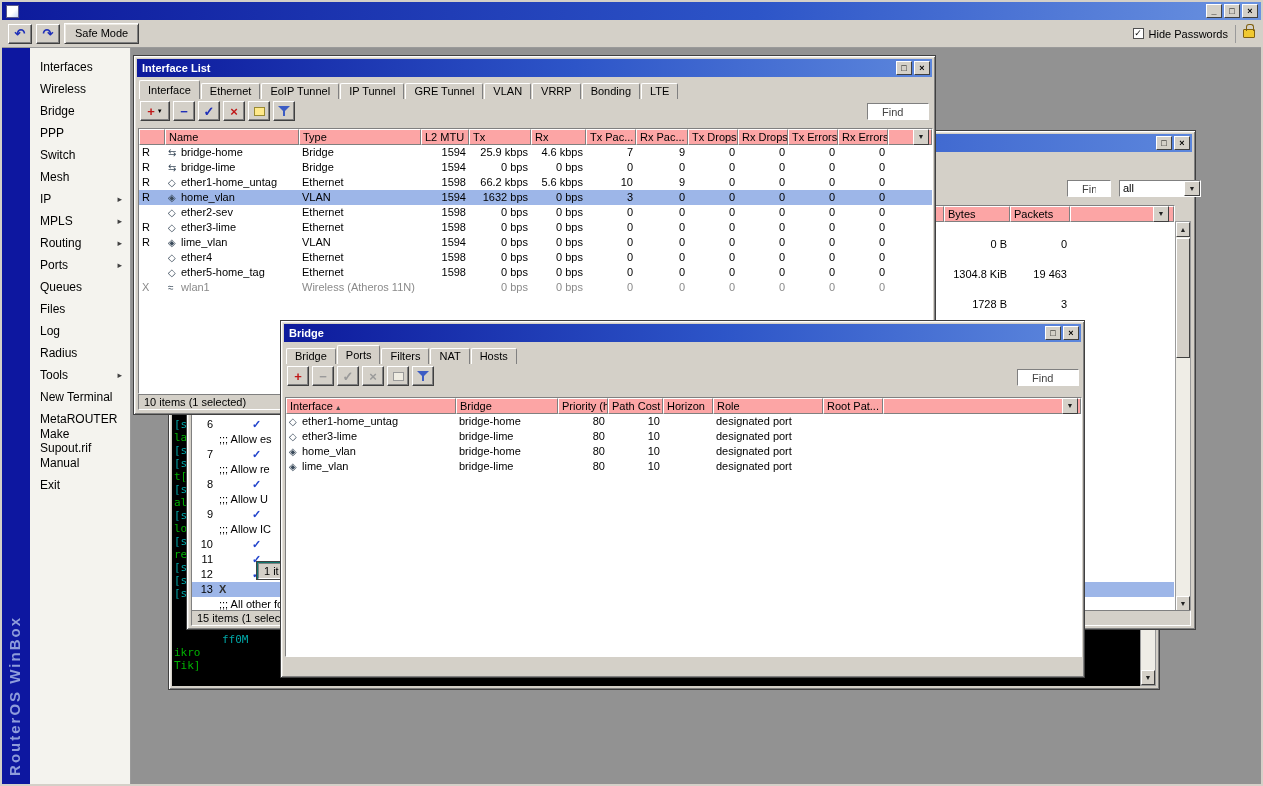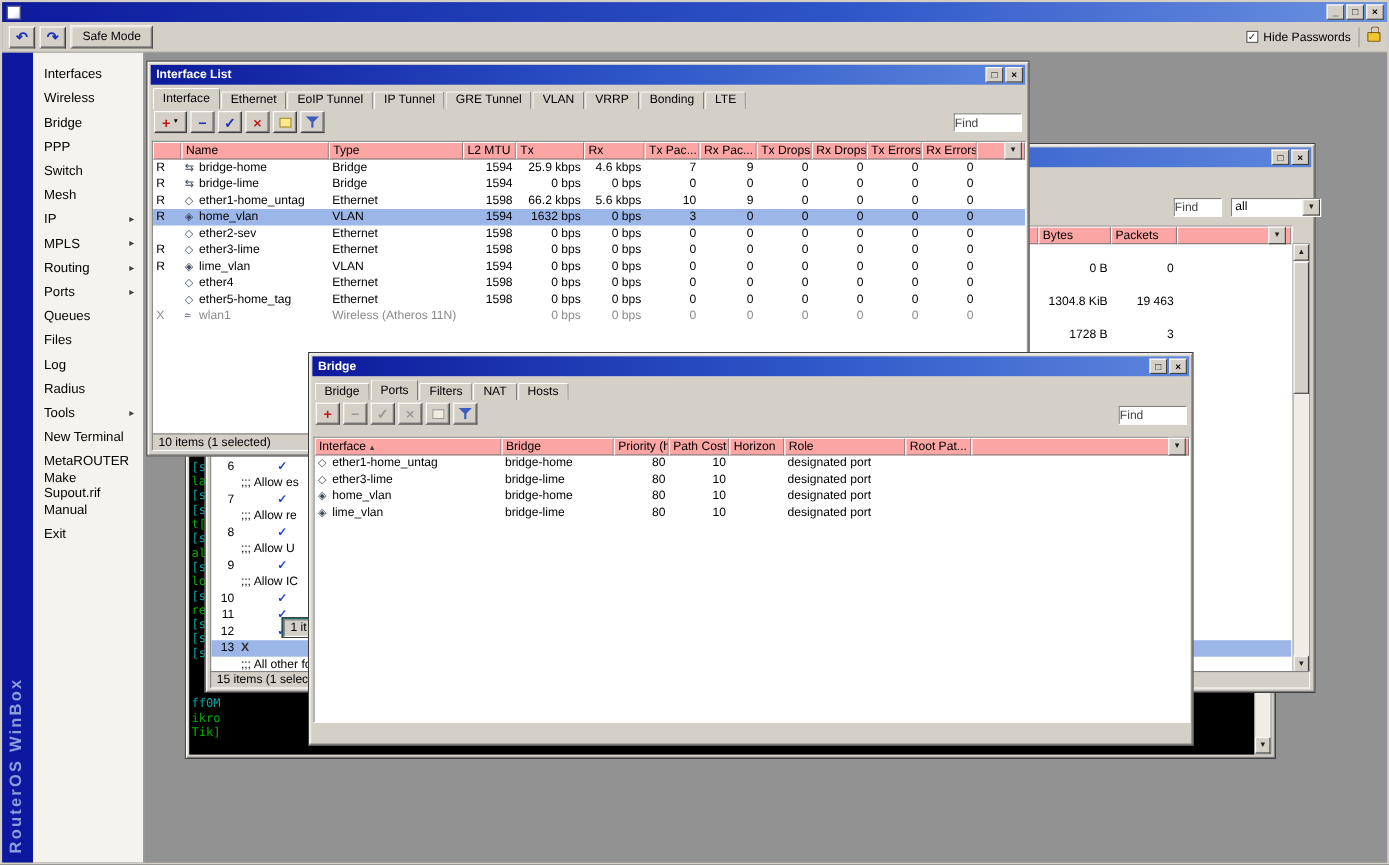--- a/index.html
+++ b/index.html
@@ -30,21 +30,21 @@
         box-shadow:inset -1px -1px 0 #808080;font-weight:bold;font-size:13px;}
   .tool.wide{width:30px;gap:2px;}
   .red{color:#c01818}.blue{color:#2030b8}.dis{color:#9a9a9a}
   .addarrow{font-size:6px;color:#000;}
   .cmticon{display:inline-block;width:11px;height:9px;background:#ffe98a;border:1px solid #9a8a30;}
   .cmticon.dim{background:#efece2;border-color:#9a9a9a;}
   .funnel{display:inline-block;width:12px;height:12px;position:relative;}
   .funnel:before{content:"";position:absolute;left:0;top:1px;width:2px;height:0;
                  border-left:5px solid transparent;border-right:5px solid transparent;border-top:5px solid #3c5cc4;}
   .funnel:after{content:"";position:absolute;left:5px;top:5px;width:2px;height:6px;background:#3c5cc4;}
-  .find{position:absolute;height:17px;font-size:11px;padding:1px 0;color:#333;
+  .find{position:absolute;height:17px;font-size:11px;padding:1px 14px;color:#333;
         background:#fff;border:1px solid;border-color:#808080 #fff #fff #808080;outline:none;
         font-family:"Liberation Sans",sans-serif;}
   .find::placeholder{color:#444;opacity:1;}
   
   .tablebox{position:absolute;background:#fff;border:1px solid;border-color:#808080 #fff #fff #808080;overflow:hidden;}
   .hrow{display:grid;}
   .hcell{height:16px;background:#fca5a5;padding:1px 3px;white-space:nowrap;overflow:hidden;
          border-top:1px solid #fff;border-left:1px solid #fff;border-right:1px solid #808080;border-bottom:1px solid #808080;}
   .sortasc{font-size:7px;color:#404040;margin-left:2px;}
   .trow{display:grid;height:15px;line-height:15px;}
@@ -224,21 +224,21 @@
           <div class="tline" style="color: rgb(0, 168, 168);">[s</div>
           <div class="tline" style="color: rgb(0, 176, 0);">lo</div>
           <div class="tline" style="color: rgb(0, 168, 168);">[s</div>
           <div class="tline" style="color: rgb(0, 176, 0);">re</div>
           <div class="tline" style="color: rgb(0, 168, 168);">[s</div>
           <div class="tline" style="color: rgb(0, 168, 168);">[s</div>
           <div class="tline" style="color: rgb(0, 168, 168);">[s</div>
         </div>
       <div style="position:absolute;left:2px;top:469px;">
 
-      <div class="tline" style="color: rgb(0, 168, 168);">ff0M</div>
+      <div class="tline" style="color: rgb(0, 168, 168); margin-left: 48px;">ff0M</div>
           <div class="tline" style="color: rgb(0, 176, 0);">ikro</div>
           <div class="tline" style="color: rgb(0, 176, 0);">Tik]</div>
         </div>
       <div class="tline" style="position:absolute;left:2px;top:511px;color:#00a8a8;">
         
       </div>
     </div>
     <div class="vscroll" style="right:3px;top:3px;bottom:3px;">
       <div class="sbtn" style="top:0;">▲</div>
       <div class="sthumb" style="top:16px;height:52px;"></div>

